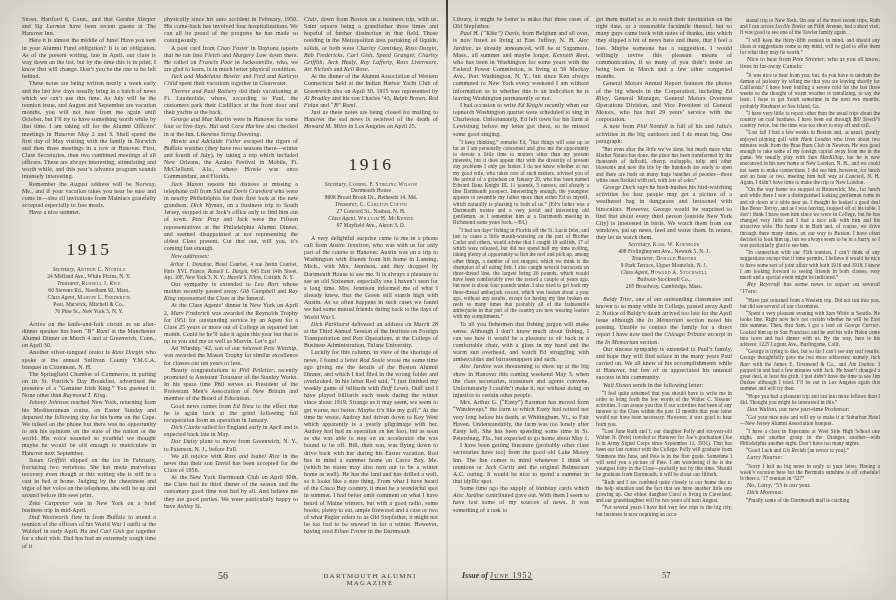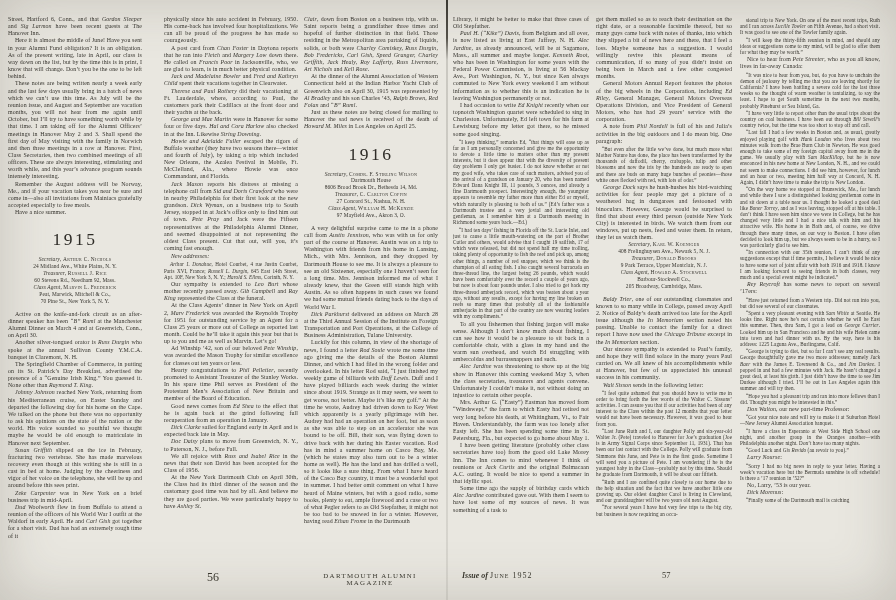--- a/index.html
+++ b/index.html
@@ -20,46 +20,46 @@
     font-size:5.9px;line-height:7.15px;
     letter-spacing:.1px;
   }
   .blk{margin:0;}
   .p{text-indent:7px;}
   .pn{text-indent:0;}
   .sm{font-size:5.1px;line-height:6.2px;text-indent:6px;margin:1px 0;}
   .sal{font-style:italic;text-indent:7px;margin-top:1px;}
   .year{
     text-align:center;font-size:17.5px;line-height:19px;
-    letter-spacing:2.5px;margin:14px 0 7px 0;text-indent:0;
+    letter-spacing:2.5px;margin:24px 0 7px 0;text-indent:0;
     color:#2e2c27;
   }
   .off{text-align:center;font-size:5.4px;line-height:6.9px;margin:0 0 6px 0;}
   .offline{text-indent:0;}
   .sc{font-variant:small-caps;letter-spacing:.3px;}
   i{font-style:italic;}
   .gutter{
     position:absolute;left:446px;top:0;width:2px;height:600px;
     background:linear-gradient(to bottom,#3a3832 0,#55524a 38px,rgba(60,58,50,.18) 60px,rgba(60,58,50,.10) 100%);
   }
   .footer-item{position:absolute;color:#3a382f;}
-  #pg56{left:207px;top:570px;font-size:12px;}
+  #pg56{left:218px;top:570px;font-size:10px;}
   #mag-title{left:300px;top:572px;width:140px;text-align:center;font-size:6.9px;letter-spacing:1.3px;}
   #issue-line{left:462px;top:571px;font-size:8px;}
   #issue-line .it{font-style:italic;font-weight:bold;}
-  #issue-line .scaps{font-variant:small-caps;letter-spacing:1px;}
+  #issue-line .scaps{font-variant:small-caps;letter-spacing:1px;text-decoration:underline;}
   #pg57{left:662px;top:570px;font-size:8.5px;}
 </style>
 </head>
 <body>
 
 <div id="spread">
   <div class="gutter"></div>
 
-  <div class="col" style="left:8px;width:134px;">
+  <div class="col" style="left:22px;width:134px;">
       <div class="blk pn">Street, Hartford 6, Conn., and that <i>Gordon Sleeper</i> and <i>Sig Larmon</i> have been recent guests at The Hanover Inn.</div>
       <div class="blk p">Here it is almost the middle of June! Have you sent in your Alumni Fund obligation? It is an obligation. As of the present writing, late in April, our class is way down on the list, but by the time this is in print, I know that will change. Don’t you be the one to be left behind.</div>
       <div class="blk p">These notes are being written nearly a week early and the last few days usually bring in a batch of news which we can’t use this time. As July will be the reunion issue, and August and September are vacation months, you will not hear from me again until October, but I’ll try to have something worth while by that time. I am taking off for the Alumni Officers’ meetings in Hanover May 2 and 3. Shall spend the first day of May visiting with the family in Norwich and then three meetings in a row at Hanover. First, Class Secretaries, then two combined meetings of all officers. These are always interesting, stimulating and worth while, and this year’s advance program sounds intensely interesting.</div>
       <div class="blk p">Remember the August address will be Norway, Me., and if your vacation takes you near be sure and come in—also all invitations from Mainiacs gratefully accepted especially to free meals.</div>
       <div class="blk p">Have a nice summer.</div>
       <div class="blk year">1915</div>
       <div class="blk off">
         <div class="offline"><i>Secretary</i>, <span class="sc">Arthur C. Nichols</span></div>
         <div class="offline">24 Midland Ave., White Plains, N. Y.</div>
         <div class="offline"><i>Treasurer</i>, <span class="sc">Russell J. Rice</span></div>

